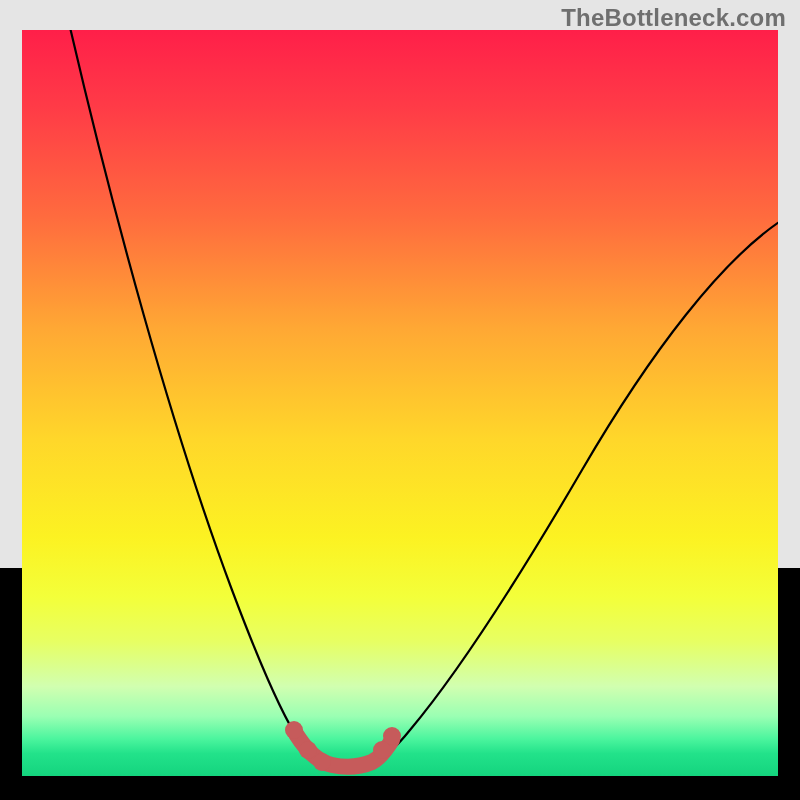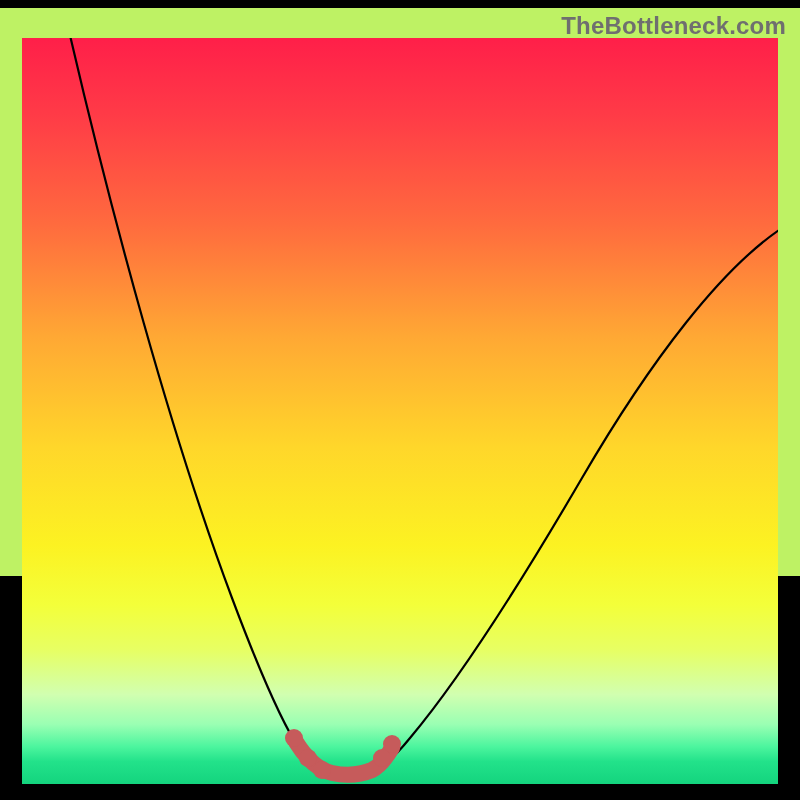--- a/index.html
+++ b/index.html
@@ -8,22 +8,21 @@
     width: 800px;
     height: 800px;
     background: #000;
     overflow: hidden;
     font-family: Arial, Helvetica, sans-serif;
   }
   .frame {
     position: relative;
     width: 800px;
     height: 568px;
-    background: #bef264;
-    margin-top: 8px;
+    background: #e5e5e5;
   }
   .watermark {
     position: absolute;
     top: 4px;
     right: 14px;
     color: #6f6f6f;
     font-size: 24px;
     font-weight: 600;
     letter-spacing: 0.2px;
     z-index: 100;

